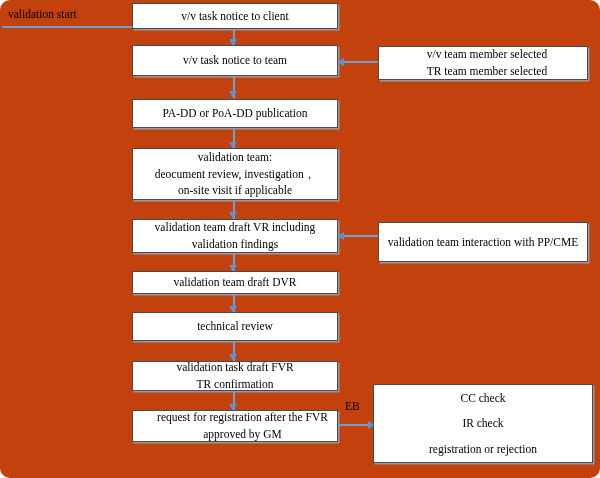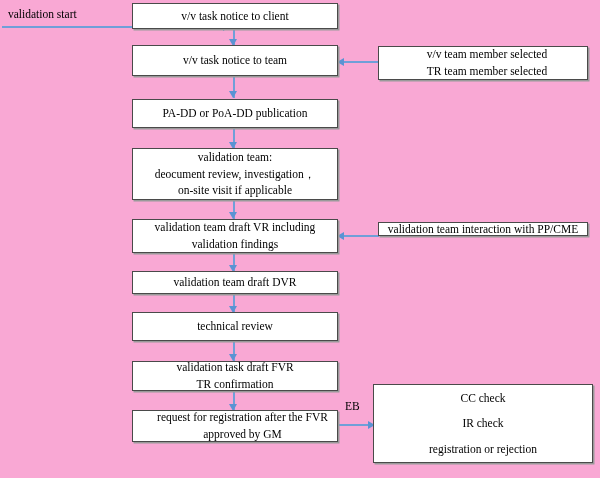--- a/index.html
+++ b/index.html
@@ -8,22 +8,23 @@
     background: #ffffff;
   }
   body {
     font-family: "Liberation Serif", "DejaVu Serif", serif;
     color: #000000;
   }
   #canvas {
     position: relative;
     width: 600px;
     height: 478px;
-    background: #f9a8d4;
+    background: #c2410c;
     overflow: hidden;
+    border-radius: 10px;
   }
   .node {
     position: absolute;
     box-sizing: border-box;
     border: 1px solid #4a4a4a;
     background: #ffffff;
     display: flex;
     flex-direction: column;
     align-items: center;
     justify-content: center;
@@ -158,21 +159,21 @@
   <div class="node" style="left:132px; top:410px; width:206px; height:32px;padding-left:15px;">
     <span class="ln">request for registration after the FVR</span>
     <span class="ln">approved by GM</span>
   </div>
 
   <div class="node" style="left:378px; top:46px; width:210px; height:34px;padding-left:8px;">
     <span class="ln">v/v team member selected</span>
     <span class="ln">TR team member selected</span>
   </div>
 
-  <div class="node" style="left:378px; top:222px; width:210px; height:14px;">
+  <div class="node" style="left:378px; top:222px; width:210px; height:40px;">
     <span class="ln">validation team interaction with PP/CME</span>
   </div>
 
   <div class="node spaced" style="left:373px; top:384px; width:220px; height:79px;">
     <span class="ln">CC check</span>
     <span class="ln">IR check</span>
     <span class="ln">registration or rejection</span>
   </div>
 
 </div>

